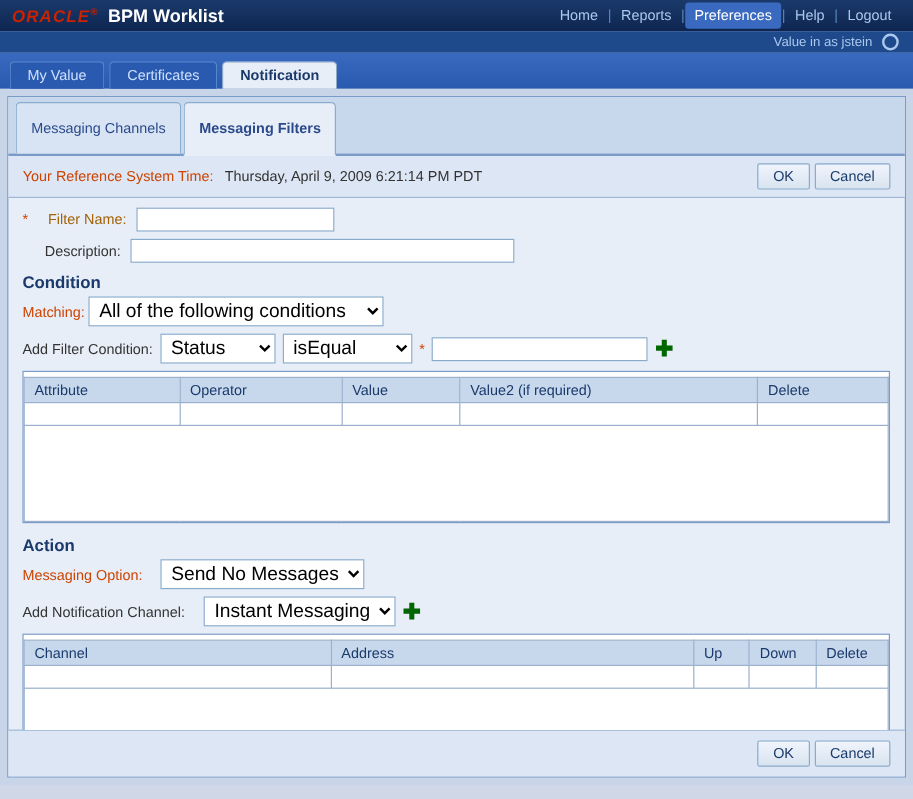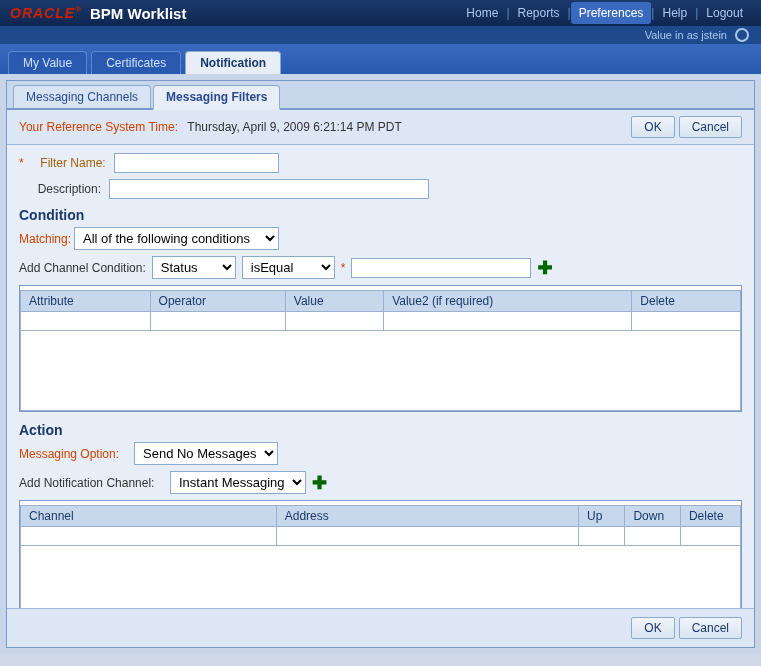--- a/index.html
+++ b/index.html
@@ -126,21 +126,21 @@
 
     
     #sub-tabs {
       display: flex;
       background: #c8d8ec;
       border-bottom: 2px solid #7a9ac8;
       padding: 4px 6px 0;
       gap: 2px;
     }
     .sub-tab {
-      padding: 4px 12px;
+      padding: 14px 12px;
       font-size: 12px;
       cursor: pointer;
       border-radius: 4px 4px 0 0;
       border: 1px solid #8aaccc;
       border-bottom: none;
       color: #2a4a8c;
       background: #d8e4f4;
     }
     .sub-tab.active {
       background: #e8eef8;
@@ -215,21 +215,21 @@
     input[type="text"] {
       border: 1px solid #8aaccc;
       padding: 2px 4px;
       font-size: 12px;
       background: white;
     }
 
     select {
       border: 1px solid #8aaccc;
       padding: 2px 4px;
-      font-size: 13px;
+      font-size: 16px;
       background: white;
       cursor: pointer;
     }
 
     
     .section-title {
       font-size: 14px;
       font-weight: bold;
       color: #1a3a6b;
       margin: 8px 0 4px 0;
@@ -379,21 +379,21 @@
 
       <div class="matching-row">
         <span class="condition-label">Matching:</span>
         <select>
           <option>All of the following conditions</option>
           <option>Any of the following conditions</option>
         </select>
       </div>
 
       <div class="condition-row">
-        <span class="condition-label-black">Add Channel Condition:</span>
+        <span class="condition-label-black">Add Filter Condition:</span>
         <select>
           <option>Status</option>
           <option>Priority</option>
           <option>Assignee</option>
           <option>Creator</option>
           <option>Title</option>
         </select>
         <select>
           <option>isEqual</option>
           <option>isNotEqual</option>

